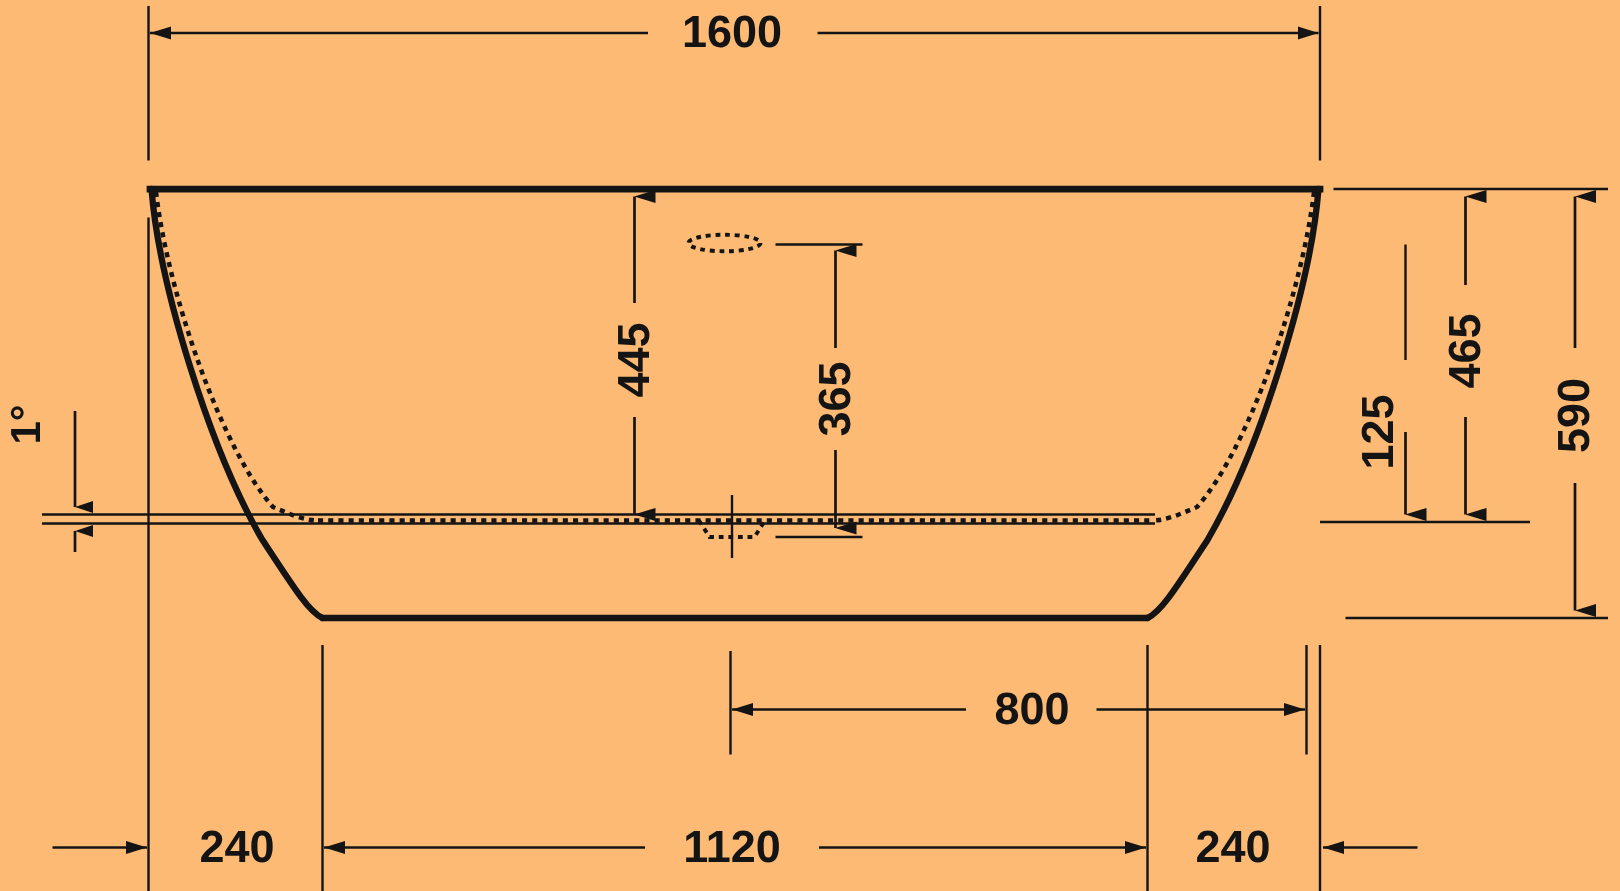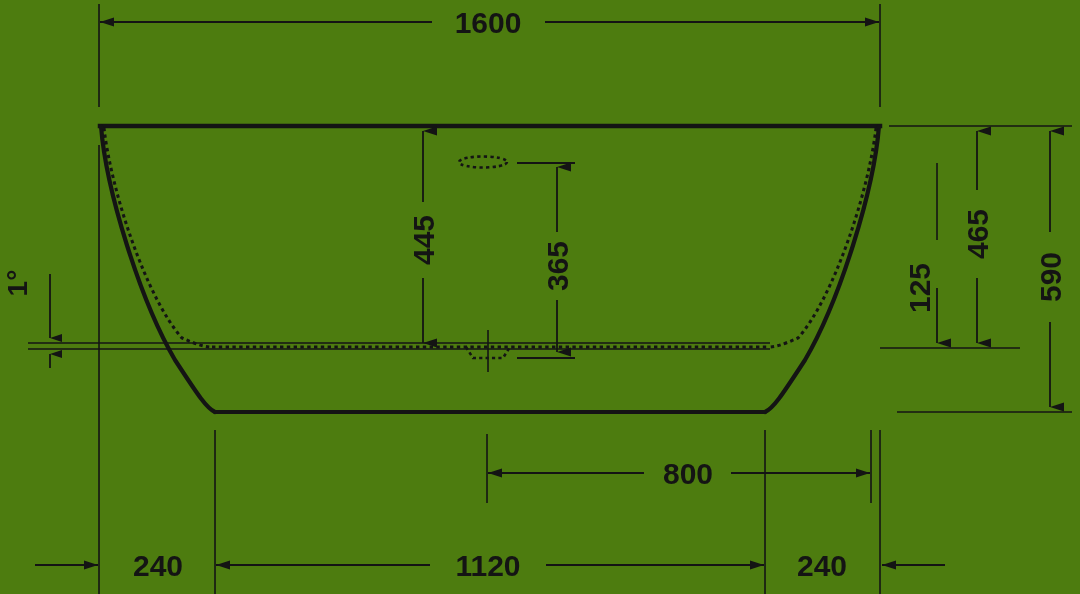--- a/index.html
+++ b/index.html
@@ -10,21 +10,21 @@
   }
   body {
     width: 1080px;
     height: 594px;
     font-family: "Liberation Sans", sans-serif;
   }
   #drawing-root {
     position: relative;
     width: 1080px;
     height: 594px;
-    background: #4d7c0f;
+    background: #fdba74;
     overflow: hidden;
   }
   svg.dwg {
     display: block;
     width: 1080px;
     height: 594px;
   }
   .dim-text {
     font-family: "Liberation Sans", sans-serif;
     font-weight: bold;

